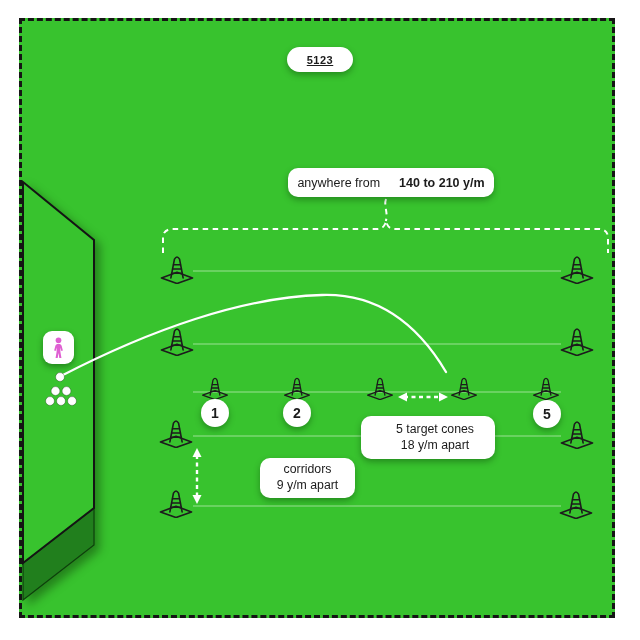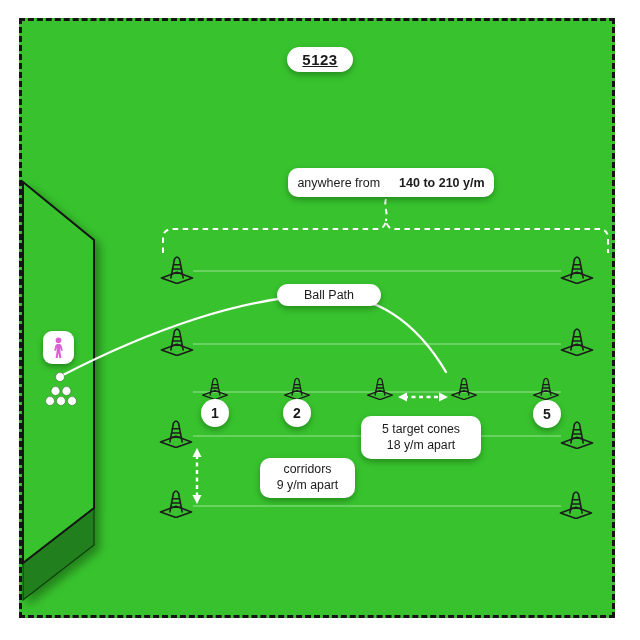--- a/index.html
+++ b/index.html
@@ -4,21 +4,21 @@
 <style>
   html,body{margin:0;padding:0;background:#fff;}
   .stage{position:relative;width:640px;height:640px;background:#fff;overflow:hidden;
          font-family:"Liberation Sans",sans-serif;color:#1b1b1b;}
   .field{position:absolute;left:19px;top:18px;width:596px;height:600px;
          background:#38c32e;border:3px dashed #151515;box-sizing:border-box;}
   .overlay{position:absolute;left:0;top:0;width:640px;height:640px;}
   .pill,.note,.numcircle{position:absolute;background:#fff;display:flex;align-items:center;
          justify-content:center;box-shadow:0 3px 6px rgba(0,40,0,.35);color:#1b1b1b;}
   .pill{border-radius:13px;font-size:12.5px;white-space:nowrap;}
-  .pill.bold{font-weight:bold;font-size:15px;letter-spacing:.5px;text-decoration:underline;}
+  .pill.bold{font-weight:bold;font-size:11px;letter-spacing:.5px;text-decoration:underline;}
   .note{border-radius:10px;flex-direction:column;line-height:1.3;font-size:12.3px;text-align:center;}
   .numcircle{width:28px;height:28px;border-radius:50%;font-weight:bold;font-size:14px;}
   .distance .v{font-weight:bold;margin-left:19px;}
   .person-card{position:absolute;left:43px;top:331px;width:31px;height:33px;background:#fff;
          border-radius:9px;box-shadow:0 3px 6px rgba(0,40,0,.4);
          display:flex;align-items:center;justify-content:center;}
   svg{display:block;}
   .wall-group{filter:drop-shadow(5px 5px 5px rgba(10,50,5,.45));}
 </style>
 </head>
@@ -111,25 +111,22 @@
 
   <div class="pill bold" style="left:287px;top:47px;width:66px;height:25px;">
     <span>5123</span>
   </div>
 
   <div class="pill distance" style="left:288px;top:168px;width:206px;height:29px;border-radius:10px;text-align:center;">
     <span>anywhere from</span>
     <span class="v">140 to 210 y/m</span>
   </div>
 
-  <div class="pill" style="left:277px;top:284px;width:104px;height:22px;">
-    <span>Ball Path</span>
-  </div>
 
-  <div class="note" style="left:361px;top:416px;width:120px;height:43px;">
+  <div class="note" style="left:361px;top:416px;width:120px;height:43px;padding-left:14px;">
     <div>5 target cones</div>
     <div>18 y/m apart</div>
   </div>
 
   <div class="note" style="left:221px;top:458px;width:95px;height:40px;margin-left:39px;">
     <div>corridors</div>
     <div>9 y/m apart</div>
   </div>
 
   <div class="numcircle" style="left:201px;top:399px;">

